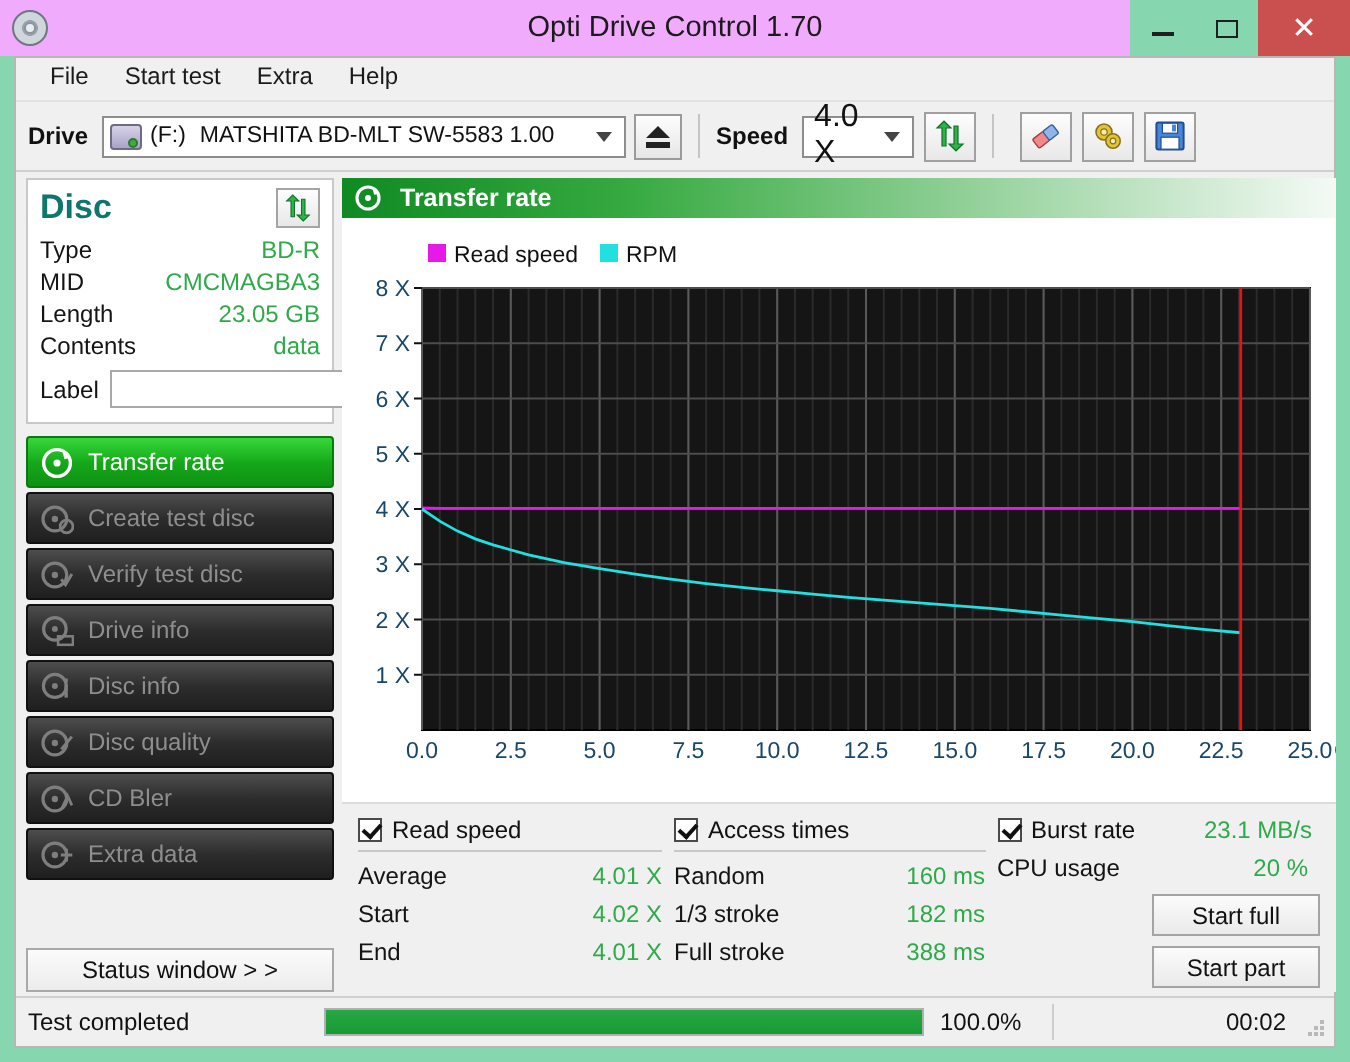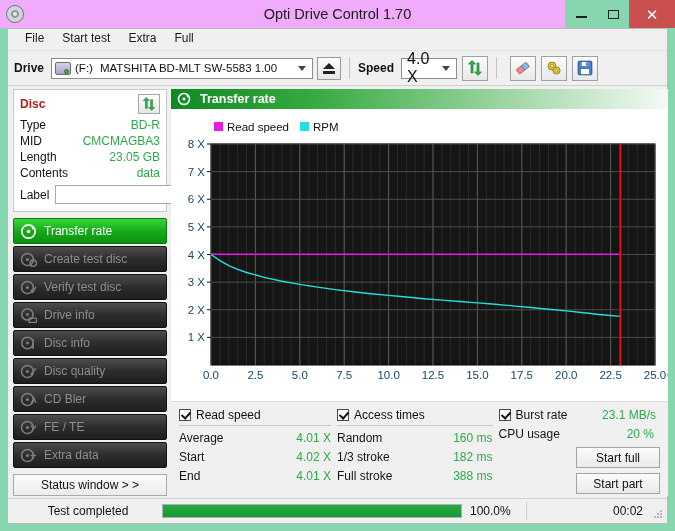--- a/index.html
+++ b/index.html
@@ -138,21 +138,21 @@
     width: 163px; flex: none;
     display: flex; flex-direction: column;
     padding: 4px 4px 2px 5px; box-sizing: border-box;
   }
   
   .disc-box {
     border: 1px solid #c8c8c8; background: #fff;
     padding: 4px 6px 6px 6px; box-sizing: border-box;
   }
   .disc-head { display: flex; align-items: center; margin-bottom: 4px; }
-  .disc-title { font-weight: bold; font-size: 12px; color: #b91c1c; }
+  .disc-title { font-weight: bold; font-size: 17px; color: #0f766e; }
   .disc-refresh {
     margin-left: auto; width: 22px; height: 20px;
     background: linear-gradient(#fdfdfd, #e8e8e8);
     border: 1px solid #a4a4a4; box-sizing: border-box;
     display: flex; align-items: center; justify-content: center;
   }
   .disc-row { display: flex; align-items: baseline; font-size: 12px; margin-top: 2px; }
   .disc-key { color: #141414; }
   .disc-val { margin-left: auto; color: #2eaa4a; }
   .disc-label-row { display: flex; align-items: center; margin-top: 4px; }
@@ -246,21 +246,21 @@
     font-size: 12px; color: #111;
     display: flex; align-items: center; justify-content: center;
   }
 
   
   .statusbar {
     position: absolute; left: 0; right: 0; bottom: 0; height: 24px;
     background: #f0f0f0; border-top: 1px solid #cfcfcf;
     display: flex; align-items: center; font-size: 12px; color: #111;
   }
-  .sb-text { padding-left: 6px; width: 148px; text-align: center; }
+  .sb-text { padding-left: 6px; width: 148px; }
   .sb-progress {
     width: 300px; height: 14px; background: #fff;
     border: 1px solid #b0b0b0; box-sizing: border-box; position: relative;
   }
   .sb-bar { height: 100%; background: linear-gradient(#28a745, #179a33); }
   .sb-pct { width: 56px; text-align: left; padding-left: 8px; }
   .sb-sep { width: 1px; height: 18px; background: #cdcdcd; }
   .sb-time { margin-left: auto; padding-right: 24px; }
   .sb-grip { position: absolute; right: 3px; bottom: 3px; width: 12px; height: 12px; }
 </style>
@@ -284,21 +284,21 @@
       </div>
     </div>
   </div>
 
   <div class="client">
 
     <div class="menubar">
       <div class="menuitem">File</div>
       <div class="menuitem">Start test</div>
       <div class="menuitem">Extra</div>
-      <div class="menuitem">Full</div>
+      <div class="menuitem">Help</div>
     </div>
 
     <div class="toolbar">
       <div class="tb-label">Drive</div>
       <div class="drive-combo">
         <div class="drive-ico"></div>
         <span class="drive-letter">(F:)</span>
         <span>MATSHITA BD-MLT SW-5583 1.00</span>
         <div class="combo-arrow"></div>
       </div>
@@ -436,28 +436,20 @@
             </svg>
             <span>Disc quality</span>
           </div>
           <div class="navbtn">
             <svg class="nav-ico" viewBox="0 0 16 16">
               <circle cx="7" cy="8" r="5.6" fill="none" stroke="#7e7e7e" stroke-width="1.5"></circle>
               <circle cx="7" cy="8" r="1.5" fill="#7e7e7e"></circle>
               <path d="M10.5 12 L13 6.5 L15 11" fill="none" stroke="#7e7e7e" stroke-width="1.3"></path>
             </svg>
             <span>CD Bler</span>
-          </div>
-          <div class="navbtn">
-            <svg class="nav-ico" viewBox="0 0 16 16">
-              <circle cx="7" cy="8" r="5.6" fill="none" stroke="#7e7e7e" stroke-width="1.5"></circle>
-              <circle cx="7" cy="8" r="1.5" fill="#7e7e7e"></circle>
-              <path d="M10.5 6 Q13 12 15 6" fill="none" stroke="#7e7e7e" stroke-width="1.3"></path>
-            </svg>
-            <span>FE / TE</span>
           </div>
           <div class="navbtn">
             <svg class="nav-ico" viewBox="0 0 16 16">
               <circle cx="7" cy="8" r="5.6" fill="none" stroke="#7e7e7e" stroke-width="1.5"></circle>
               <circle cx="7" cy="8" r="1.5" fill="#7e7e7e"></circle>
               <path d="M12.5 5 L12.5 11 M9.8 8 L15.2 8" stroke="#7e7e7e" stroke-width="1.3"></path>
             </svg>
             <span>Extra data</span>
           </div>
         </div>

